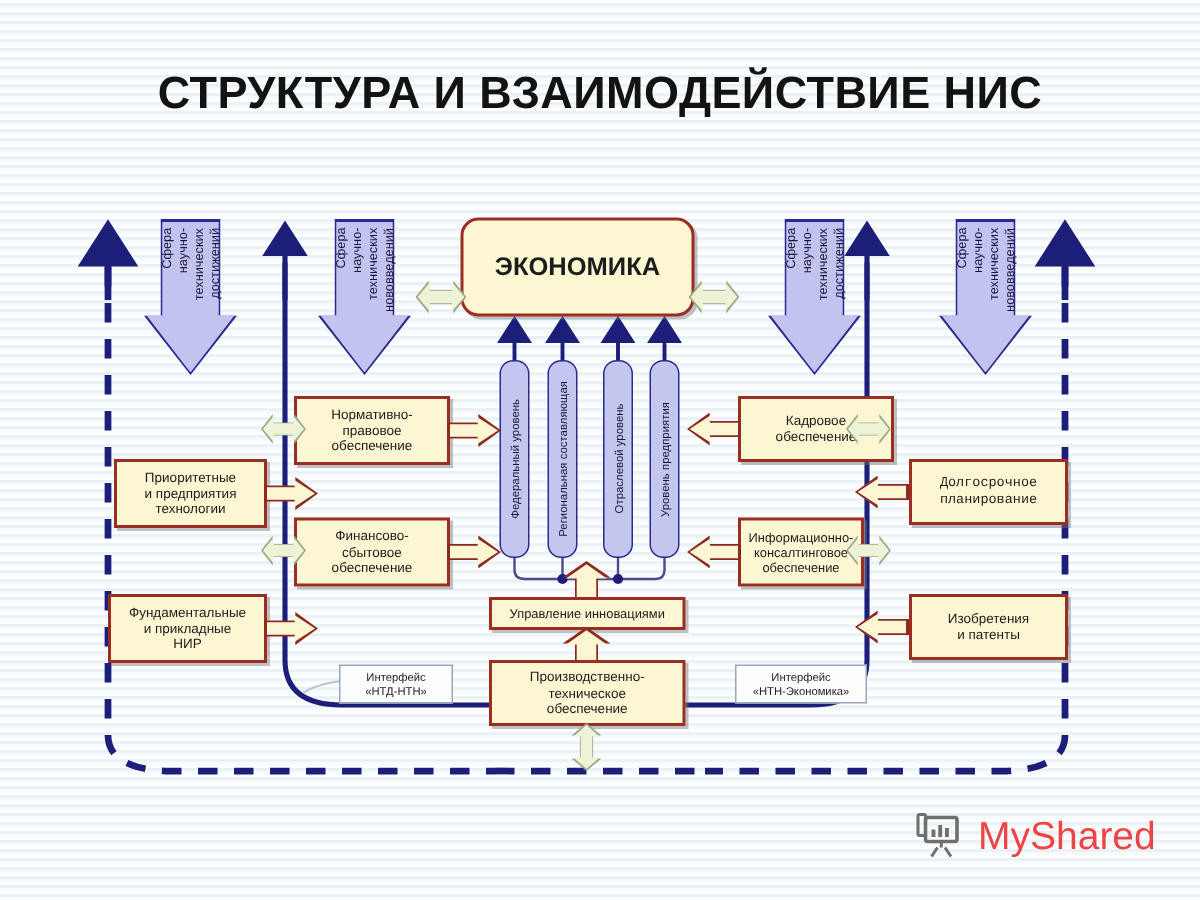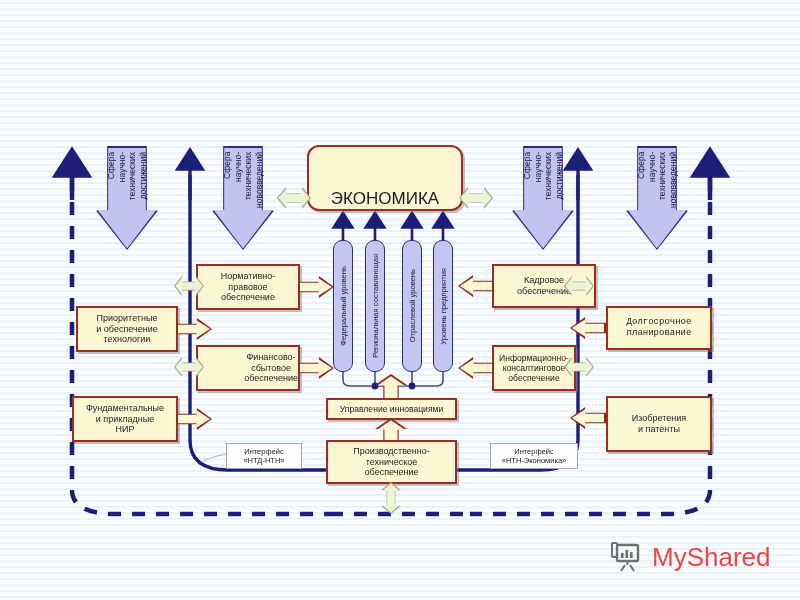--- a/index.html
+++ b/index.html
@@ -148,20 +148,21 @@
     <path d="M343,370 L343,380 Q343,386 350,386 L437,386 Q443,386 443,380 L443,370" fill="none" stroke="#4a4a8c" stroke-width="1.6"></path>
     <path d="M375,370 L375,386" fill="none" stroke="#4a4a8c" stroke-width="1.6"></path>
     <path d="M412,370 L412,386" fill="none" stroke="#4a4a8c" stroke-width="1.6"></path>
     <circle cx="375" cy="386" r="3.4" fill="#1d1d7a"></circle>
     <circle cx="412" cy="386" r="3.4" fill="#1d1d7a"></circle>
 
     <path d="M262,452 Q216,452 202,462" fill="none" stroke="#b9c2d2" stroke-width="1.2"></path>
     <path d="M536,452 Q566,452 576,462" fill="none" stroke="#b9c2d2" stroke-width="1.2"></path>
   </svg>
 
+  <div class="title">СТРУКТУРА И ВЗАИМОДЕЙСТВИЕ НИС</div>
 
   <div style="position:absolute;left:96px;top:146px;width:62px;height:104px;">
     <div class="parrow-ol" style="left:0;top:0;width:62px;height:104px;"></div>
     <div class="parrow" style="left:1.6px;top:1.6px;width:58.8px;height:100.8px;"></div>
     <div class="parrow-lbl">
       <div class="parrow-txt">Сфера
 научно-
 технических
 достижений</div>
     </div>
@@ -194,21 +195,21 @@
     <div class="parrow" style="left:1.6px;top:1.6px;width:58.8px;height:100.8px;"></div>
     <div class="parrow-lbl">
       <div class="parrow-txt">Сфера
 научно-
 технических
 нововведений</div>
     </div>
   </div>
 
   <div class="cbox" style="left:307px;top:145px;width:156px;height:66px;border-radius:12px;
-              font-size:17px;font-weight:normal;border-width:2.6px;align-items:flex-end;">
+              font-size:17px;font-weight:bold;border-width:2.6px;">
     <span>ЭКОНОМИКА</span>
   </div>
 
   <div style="position:absolute;left:277px;top:187px;width:34px;height:22px;">
     <div class="dbl dbl-h" style="left:0;top:0;width:34px;height:22px;"></div>
     <div class="dbl-in dbl-h" style="left:1.4px;top:1.4px;width:31.2px;height:19.2px;"></div>
   </div>
   <div style="position:absolute;left:459px;top:187px;width:34px;height:22px;">
     <div class="dbl dbl-h" style="left:0;top:0;width:34px;height:22px;"></div>
     <div class="dbl-in dbl-h" style="left:1.4px;top:1.4px;width:31.2px;height:19.2px;"></div>
@@ -232,29 +233,29 @@
 правовое
 обеспечение</span>
   </div>
   <div style="position:absolute;left:298px;top:276px;width:36px;height:22px;">
     <div class="rarrow ar-right" style="left:0;top:0;width:36px;height:22px;"></div>
     <div class="rarrow-in ar-right" style="left:1.8px;top:2.2px;width:32.2px;height:17.6px;"></div>
   </div>
 
   <div class="cbox" style="left:76px;top:306px;width:102px;height:46px;font-size:9px;">
     <span style="white-space:pre-line;">Приоритетные
-и обеспечение
+и предприятия
 технологии</span>
   </div>
   <div style="position:absolute;left:176px;top:318px;width:36px;height:22px;">
     <div class="rarrow ar-right" style="left:0;top:0;width:36px;height:22px;"></div>
     <div class="rarrow-in ar-right" style="left:1.8px;top:2.2px;width:32.2px;height:17.6px;"></div>
   </div>
 
-  <div class="cbox" style="left:196px;top:345px;width:104px;height:46px;font-size:9px;justify-content:flex-end;">
+  <div class="cbox" style="left:196px;top:345px;width:104px;height:46px;font-size:9px;">
     <span style="white-space:pre-line;">Финансово-
 сбытовое
 обеспечение</span>
   </div>
   <div style="position:absolute;left:298px;top:357px;width:36px;height:22px;">
     <div class="rarrow ar-right" style="left:0;top:0;width:36px;height:22px;"></div>
     <div class="rarrow-in ar-right" style="left:1.8px;top:2.2px;width:32.2px;height:17.6px;"></div>
   </div>
 
   <div class="cbox" style="left:72px;top:396px;width:106px;height:46px;font-size:9px;">
@@ -297,21 +298,21 @@
   <div class="cbox" style="left:492px;top:345px;width:84px;height:46px;font-size:8.6px;">
     <span style="white-space:pre-line;">Информационно-
 консалтинговое
 обеспечение</span>
   </div>
   <div style="position:absolute;left:458px;top:357px;width:36px;height:22px;">
     <div class="rarrow ar-left" style="left:0;top:0;width:36px;height:22px;"></div>
     <div class="rarrow-in ar-left" style="left:1.8px;top:2.2px;width:32.2px;height:17.6px;"></div>
   </div>
 
-  <div class="cbox" style="left:606px;top:396px;width:106px;height:56px;font-size:9px;">
+  <div class="cbox" style="left:606px;top:396px;width:106px;height:44px;font-size:9px;">
     <span style="white-space:pre-line;">Изобретения
 и патенты</span>
   </div>
   <div style="position:absolute;left:570px;top:407px;width:36px;height:22px;">
     <div class="rarrow ar-left" style="left:0;top:0;width:36px;height:22px;"></div>
     <div class="rarrow-in ar-left" style="left:1.8px;top:2.2px;width:32.2px;height:17.6px;"></div>
   </div>
 
   <div style="position:absolute;left:564px;top:276px;width:30px;height:20px;">
     <div class="dbl dbl-h" style="left:0;top:0;width:30px;height:20px;"></div>

